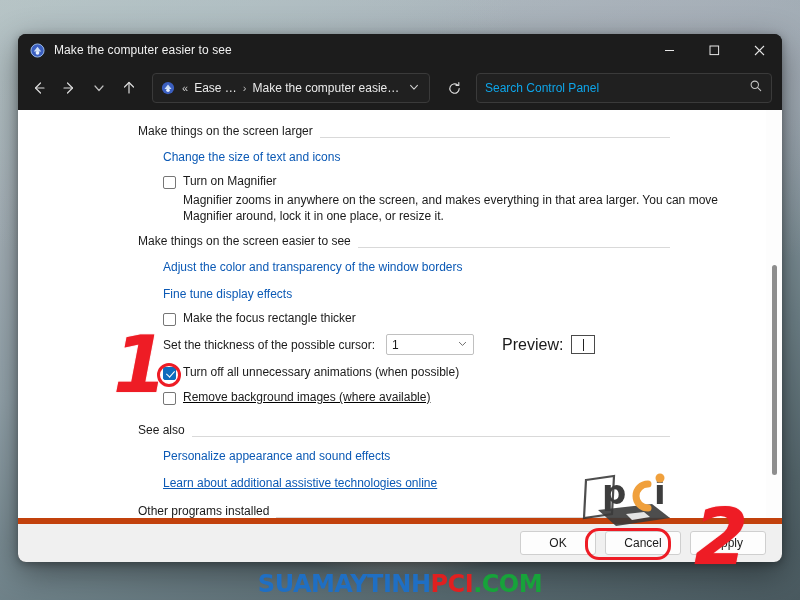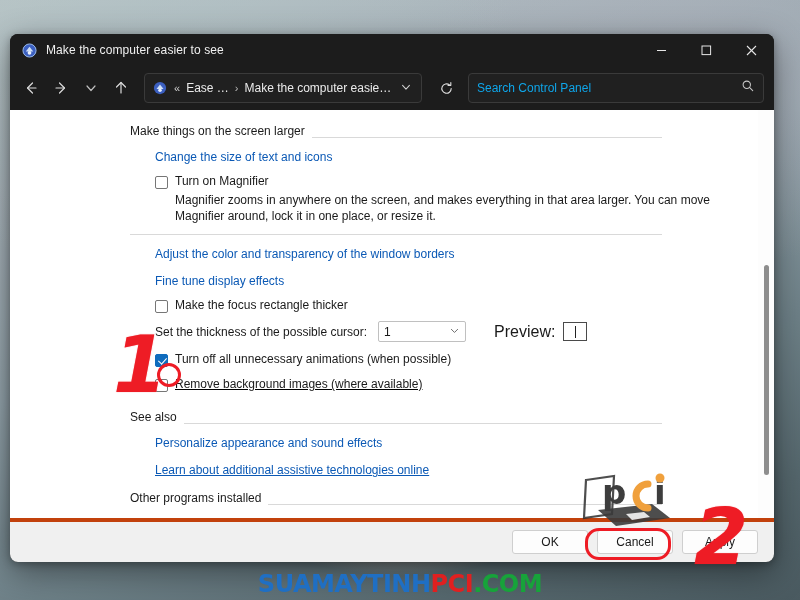--- a/index.html
+++ b/index.html
@@ -20,21 +20,21 @@
     position: absolute; left: 0; top: 0; width: 800px; height: 600px;
     background:
       radial-gradient(ellipse 260px 230px at 53% 40%, rgba(247,226,206,0.95) 0%, rgba(240,210,186,0.65) 42%, rgba(225,192,170,0.0) 70%),
       radial-gradient(ellipse 520px 300px at 20% 10%, rgba(176,194,198,0.55) 0%, rgba(176,194,198,0) 70%),
       radial-gradient(ellipse 420px 260px at 88% 14%, rgba(178,178,190,0.5) 0%, rgba(178,178,190,0) 70%);
   }
 
   
   #window {
     position: absolute;
-    left: 10px; top: 34px;
+    left: 18px; top: 34px;
     width: 764px; height: 528px;
     background: #1c1c1c;
     border-radius: 8px;
     box-shadow: 0 10px 34px rgba(0,0,0,0.42), 0 2px 8px rgba(0,0,0,0.3);
     overflow: hidden;
     display: flex; flex-direction: column;
   }
 
   
   #titlebar {
@@ -178,21 +178,21 @@
   .previewbox {
     width: 24px; height: 19px; border: 1px solid #4a4a4a; background: #fff;
     display: flex; align-items: center; justify-content: center;
   }
   .previewbox .caret { width: 1px; height: 12px; background: #222; }
 
   
   #footer {
     flex: 0 0 44px; height: 44px;
     background: #f0f0f0;
-    border-top: 4px solid #c2410c;
+    border-top: 6px solid #c2410c;
     display: flex; align-items: center; justify-content: flex-end;
     padding-right: 16px; gap: 9px;
     position: relative;
     z-index: 4;
   }
   .dlgbtn {
     width: 76px; height: 24px;
     background: #fdfdfd; border: 1px solid #cfcfcf; border-radius: 3px;
     font-size: 12px; color: #1a1a1a;
     display: flex; align-items: center; justify-content: center;
@@ -367,20 +367,21 @@
           <div class="cbrow">
             <span class="cb"></span>
             <span class="cbl">Turn on Magnifier</span>
           </div>
         </div>
         <div class="desc">Magnifier zooms in anywhere on the screen, and makes everything in that area larger. You can move Magnifier around, lock it in one place, or resize it.</div>
       </div>
 
       <div class="section">
         <div class="section-head">
+          <span class="lbl">Make things on the screen easier to see</span>
           <span class="rule"></span>
         </div>
         <div class="indent">
           <a class="link" href="#">Adjust the color and transparency of the window borders</a><br>
           <a class="link" href="#">Fine tune display effects</a>
           <div class="cbrow">
             <span class="cb"></span>
             <span class="cbl">Make the focus rectangle thicker</span>
           </div>
 

